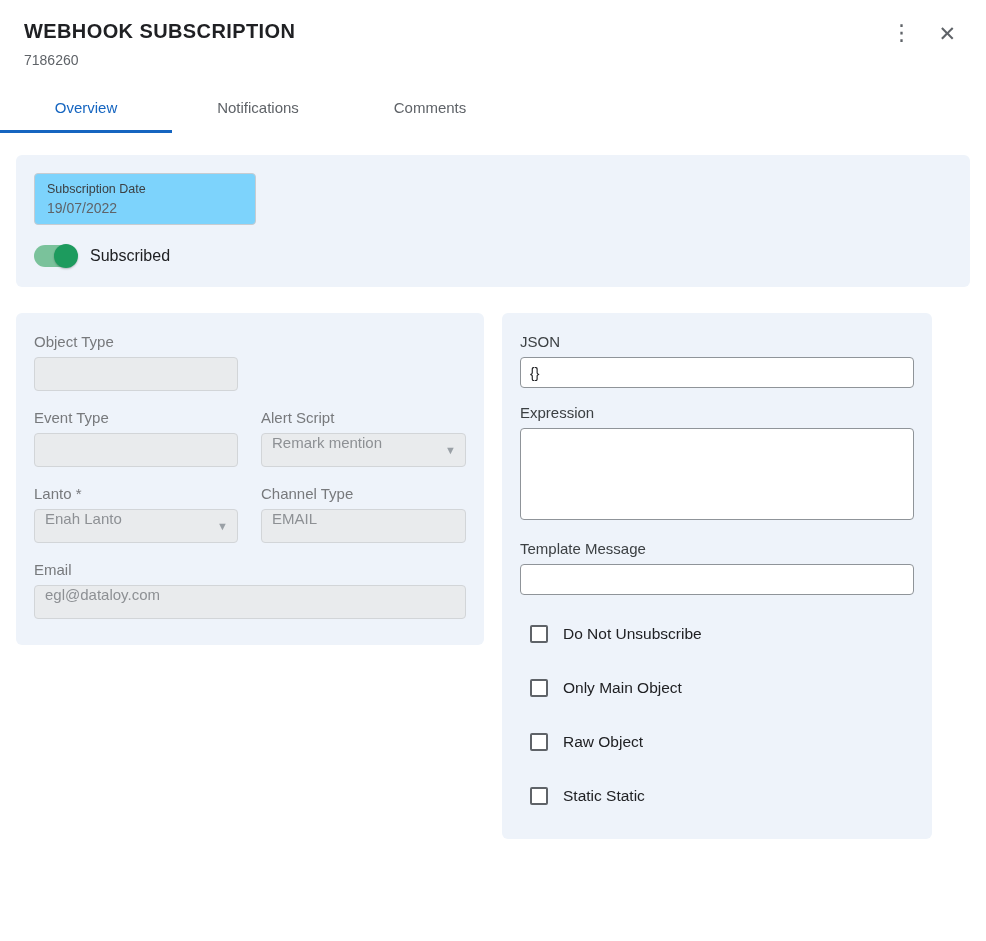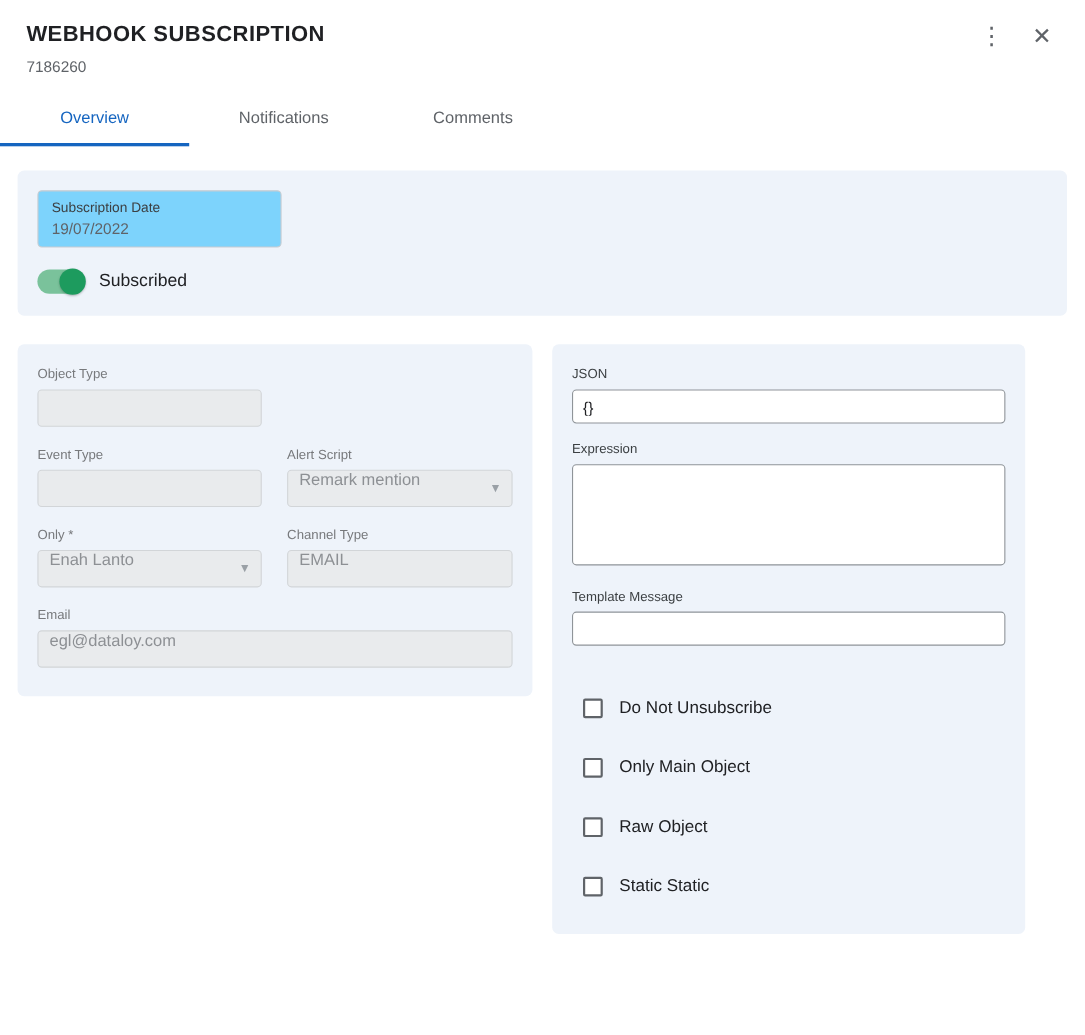--- a/index.html
+++ b/index.html
@@ -36,41 +36,41 @@
   .switch .track { position:absolute; inset:0; border-radius:11px; background:#7ac29b; }
   .switch .thumb { position:absolute; top:-1px; right:-2px; width:24px; height:24px;
     border-radius:50%; background:#1d9b5e; box-shadow:0 1px 2px rgba(0,0,0,.25); }
   .toggle-label { font-size:16px; color:#202124; }
 
   
   .columns { display:flex; gap:18px; align-items:flex-start; }
   .left-panel { width:468px; padding:20px 18px 26px; }
   .right-panel { width:430px; padding:20px 18px 30px; }
 
-  .f-cap { font-size:12px; color:#77797c; margin-bottom:7px; }
+  .f-cap { font-size:15px; color:#77797c; margin-bottom:7px; }
   .grid2 { display:grid; grid-template-columns:1fr 1fr; column-gap:22px; row-gap:0; }
   .field-block { margin-bottom:18px; }
 
   .dis-input { width:100%; height:34px; background:#e9ebed; border:1px solid #d2d5d8;
     border-radius:4px; color:#8d9094; font-size:15px; display:flex; align-items:flex-start;
     padding:0 10px; position:relative; }
   .dis-input.small { width:204px; }
   .caret { position:absolute; right:9px; top:50%; transform:translateY(-50%);
     font-size:11px; color:#9aa0a6; }
 
   
   .txt-input { width:100%; height:31px; background:#ffffff; border:1px solid #8f9499;
     border-radius:4px; font-size:14px; color:#202124; padding:0 9px;
     font-family:"Liberation Sans", sans-serif; }
   .txt-area { width:100%; height:92px; background:#ffffff; border:1px solid #8f9499;
     border-radius:4px; resize:none; font-size:14px; padding:8px 9px;
     font-family:"Liberation Sans", sans-serif; }
   .r-block { margin-bottom:16px; }
 
-  .checkbox-list { margin-top:48px; margin-left:10px; }
+  .checkbox-list { margin-top:30px; margin-left:10px; }
   .checkbox-row { display:flex; align-items:center; margin-bottom:36px; cursor:pointer; }
   .checkbox-row:last-child { margin-bottom:4px; }
   .checkbox-box { width:18px; height:18px; border:2px solid #5f6368; border-radius:2px;
     background:#ffffff; flex:none; }
   .checkbox-label { font-size:15.5px; color:#202124; margin-left:15px; }
 </style>
 </head>
 <body>
 
 <div class="header">
@@ -126,21 +126,21 @@
         </div>
         <div class="field-block">
           <div class="f-cap">Alert Script</div>
           <div class="dis-input">
             <span>Remark mention</span>
             <span class="caret">▼</span>
           </div>
         </div>
 
         <div class="field-block">
-          <div class="f-cap">Only *</div>
+          <div class="f-cap">Lanto *</div>
           <div class="dis-input small">
             <span>Enah Lanto</span>
             <span class="caret">▼</span>
           </div>
         </div>
         <div class="field-block">
           <div class="f-cap">Channel Type</div>
           <div class="dis-input">
             <span>EMAIL</span>
           </div>

